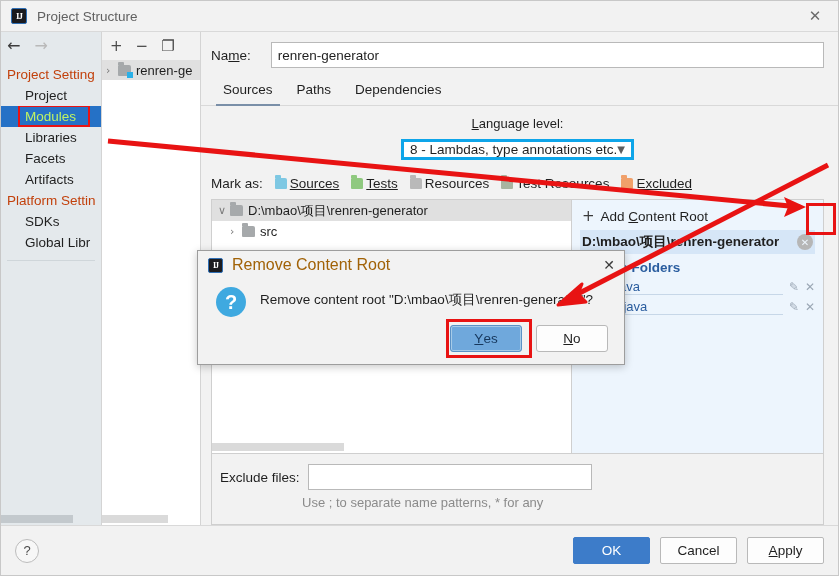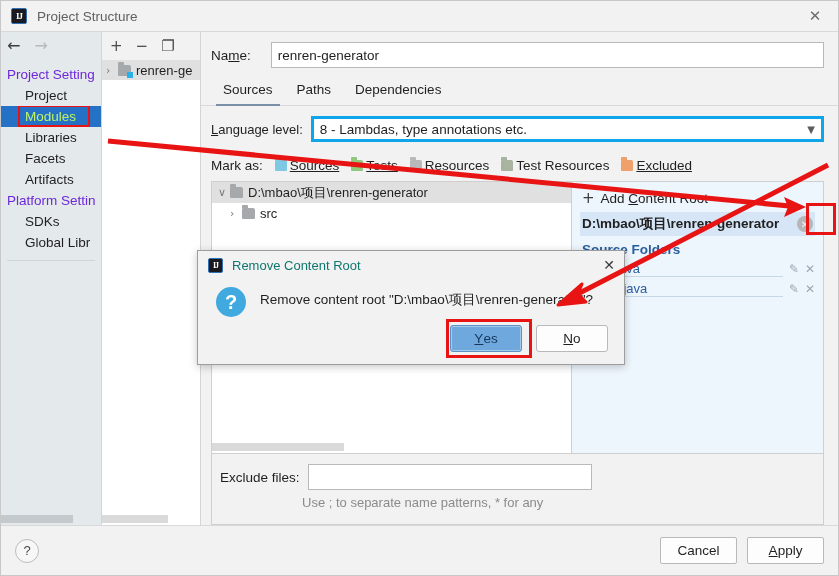--- a/index.html
+++ b/index.html
@@ -64,21 +64,21 @@
     padding-left:6px; gap:14px;
     color:#3c3c3c;
   }
   .nav-arrow {
     font-size:16px; line-height:1;
     font-family:"DejaVu Sans", sans-serif;
   }
   .nav-arrow.disabled { color:#b9b9b9; }
   #nav-list { flex:1; padding-top:4px; font-size:13.5px; }
   .nav-group {
-    padding:3px 0 3px 6px; color:#6d28d9;
+    padding:3px 0 3px 6px; color:#c2410c;
     white-space:nowrap; overflow:hidden;
   }
   .nav-item {
     padding:3px 0 3px 24px; color:#1f1f1f;
     white-space:nowrap; overflow:hidden;
     position:relative;
   }
   .nav-item.selected {
     background:#2571c6; color:#bef264;
   }
@@ -167,20 +167,21 @@
     padding:6px 12px 8px 12px; font-size:13.5px;
     color:#1f1f1f; position:relative;
   }
   .tab.active::after {
     content:""; position:absolute; left:5px; right:5px; bottom:-1px;
     height:2px; background:#7a8fa8;
   }
   .langrow {
     display:flex; align-items:center; gap:8px;
     padding:10px 14px 8px 10px;
+    flex-direction:column;
   }
   .tselect {
     flex:1; height:26px;
     border:3px solid #0ea5e9; background:#fff;
     padding:0 6px; font-size:13.5px;
     display:flex; align-items:center; justify-content:space-between;
     color:#1f1f1f;
   }
   .caret { color:#5d5d5d; font-size:10px; font-family:"DejaVu Sans", sans-serif; }
   .markrow {
@@ -298,21 +299,21 @@
     height:28px; display:flex; align-items:center;
     padding-left:10px; position:relative;
   }
   #modal-icon {
     width:15px; height:15px; background:#1b1b1f;
     border:1px solid #2f6fb5; border-radius:2px;
     display:flex; align-items:center; justify-content:center;
     color:#fff; font-size:8px; font-weight:bold;
     font-family:"Liberation Serif", serif; letter-spacing:-1px;
   }
-  #modal-title .t { margin-left:9px; font-size:13px; color:#0f766e; }
+  #modal-title .t { margin-left:9px; font-size:16px; color:#a16207; }
   #modal-close {
     position:absolute; right:4px; top:3px; width:22px; height:22px;
     display:flex; align-items:center; justify-content:center;
     color:#3a3a3a; font-size:14px; font-family:"DejaVu Sans", sans-serif;
   }
   #modal-body { flex:1; display:flex; align-items:flex-start; padding:6px 12px 0 12px; gap:14px; }
   #q-icon {
     width:30px; height:30px; border-radius:50%;
     background:#3fa9e0;
     display:flex; align-items:center; justify-content:center;
@@ -500,20 +501,21 @@
           <div>Use ; to separate name patterns, * for any</div>
         </div>
       </div>
 
     </div>
   </div>
 
   <div id="footer">
     <div id="help-btn">?</div>
     <div id="footer-spacer"></div>
+    <div class="btn primary">OK</div>
     <div class="btn">Cancel</div>
     <div class="btn"><u>A</u>pply</div>
   </div>
 </div>
 
 <div id="xbtn-hl"></div>
 
 <div id="modal">
   <div id="modal-title">
     <div id="modal-icon">IJ</div>

